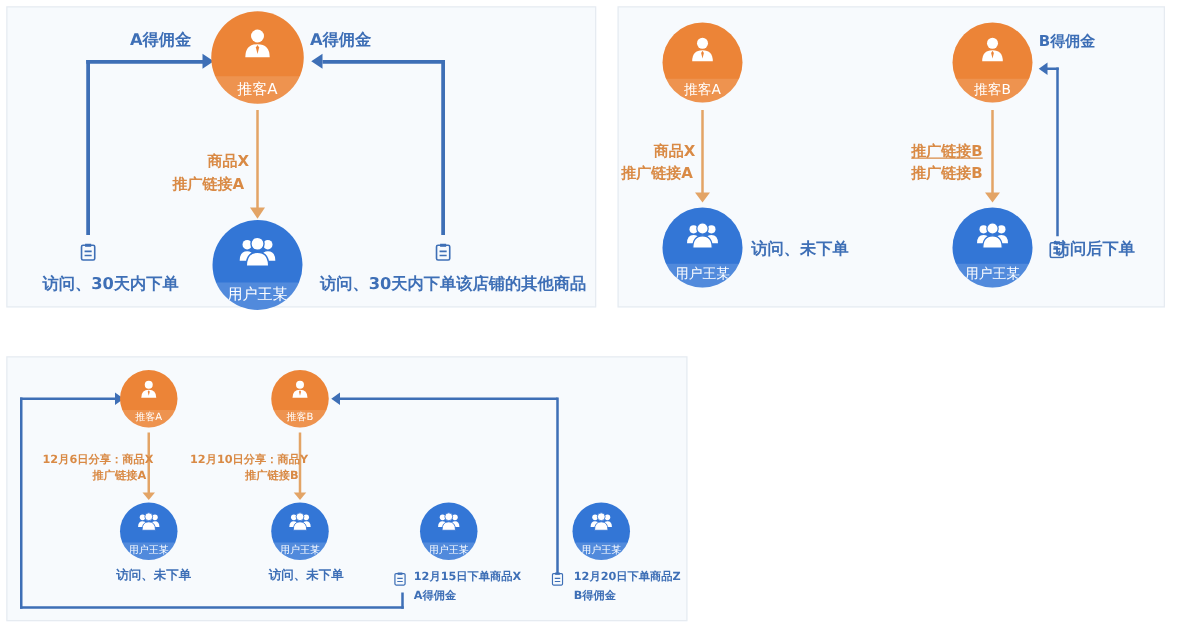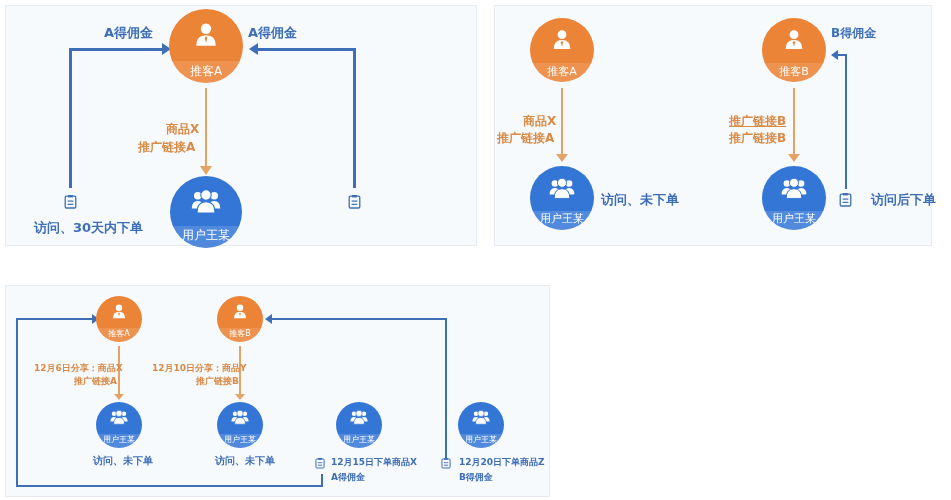--- a/index.html
+++ b/index.html
@@ -80,20 +80,21 @@
   </div>
 
   <svg width="13" height="15" style="position:absolute;left:58px;top:188px;">
       <use href="#sym-clip"></use>
     </svg>
   <svg width="13" height="15" style="position:absolute;left:342px;top:188px;">
       <use href="#sym-clip"></use>
     </svg>
 
   <div class="txt blue" style="left:28px;top:215px;font-size:13px;">访问、30天内下单</div>
+  <div class="txt blue" style="left:250px;top:215px;font-size:13px;">访问、30天内下单该店铺的其他商品</div>
 </div>
 
 <div class="panel" style="left:494px;top:5px;width:438px;height:241px;">
 
   <div class="node orange-node" style="left:35px;top:12px;width:64px;height:64px;">
     <svg width="22" height="22" style="top:10px;">
         <use href="#sym-promoter"></use>
       </svg>
     <div class="band" style="height:19px;line-height:17px;font-size:11px;">推客A</div>
   </div>
@@ -128,21 +129,21 @@
     <div class="band" style="height:19px;line-height:16px;font-size:11px;">用户王某</div>
   </div>
 
   <div class="line" style="left:350px;top:48px;width:2px;height:135px;"></div>
   <div class="line" style="left:342px;top:48px;width:10px;height:2px;"></div>
   <div class="abs" style="left:336px;top:44px;width:0;height:0;border-top:5px solid transparent;border-bottom:5px solid transparent;border-right:7px solid #3e6fb6;"></div>
   <div class="txt blue" style="left:336px;top:21px;font-size:12px;">B得佣金</div>
   <svg width="13" height="15" style="position:absolute;left:344px;top:186px;">
       <use href="#sym-clip"></use>
     </svg>
-  <div class="txt blue" style="left:348px;top:187px;font-size:13px;margin-left:28px;">访问后下单</div>
+  <div class="txt blue" style="left:348px;top:187px;font-size:13px;">访问后下单</div>
 </div>
 
 <div class="panel" style="left:5px;top:285px;width:545px;height:212px;">
 
   <div class="line" style="left:10px;top:32px;width:2px;height:169px;"></div>
   <div class="line" style="left:10px;top:32px;width:78px;height:2px;"></div>
   <div class="abs" style="left:86px;top:28px;width:0;height:0;border-top:5px solid transparent;border-bottom:5px solid transparent;border-left:7px solid #3e6fb6;"></div>
   <div class="line" style="left:10px;top:199px;width:307px;height:2px;"></div>
   <div class="line" style="left:315px;top:188px;width:2px;height:13px;"></div>
 

